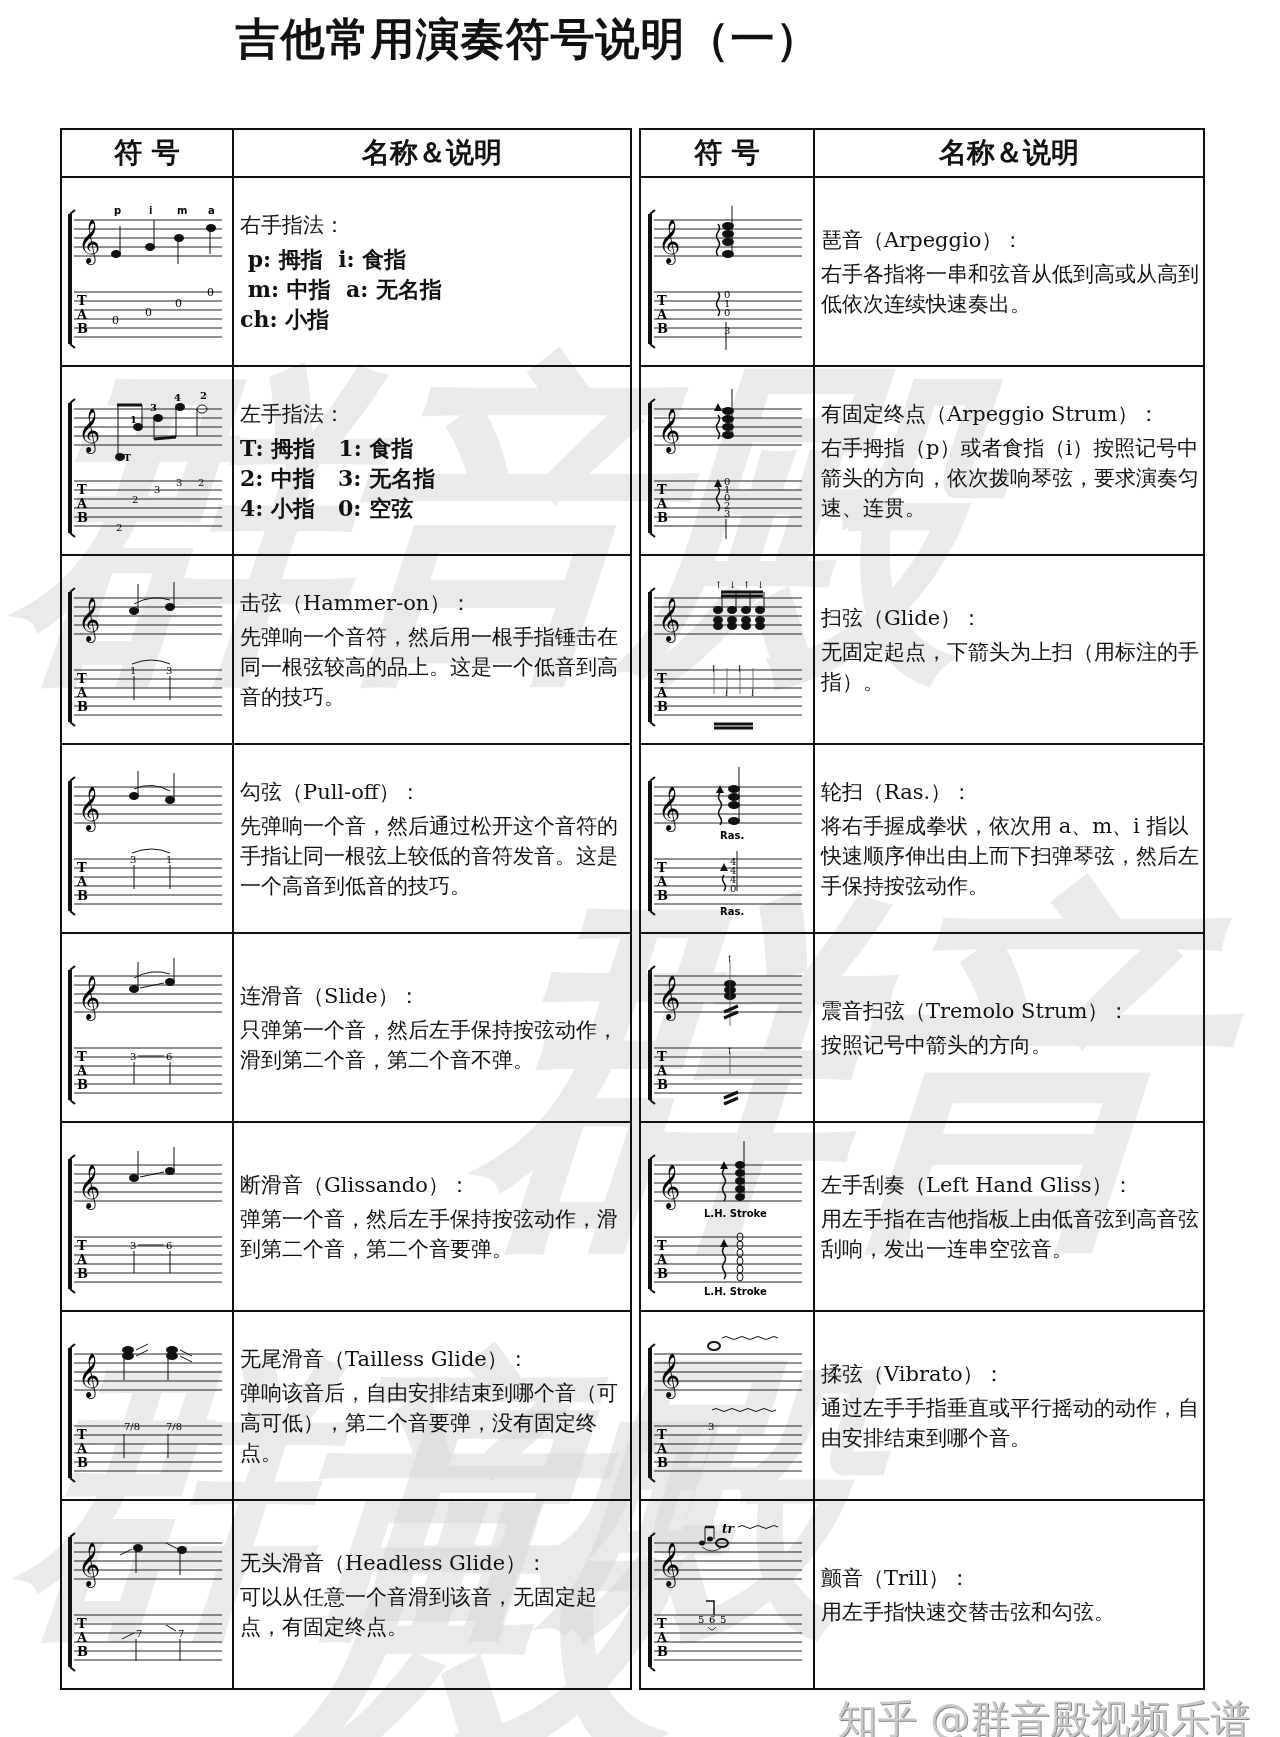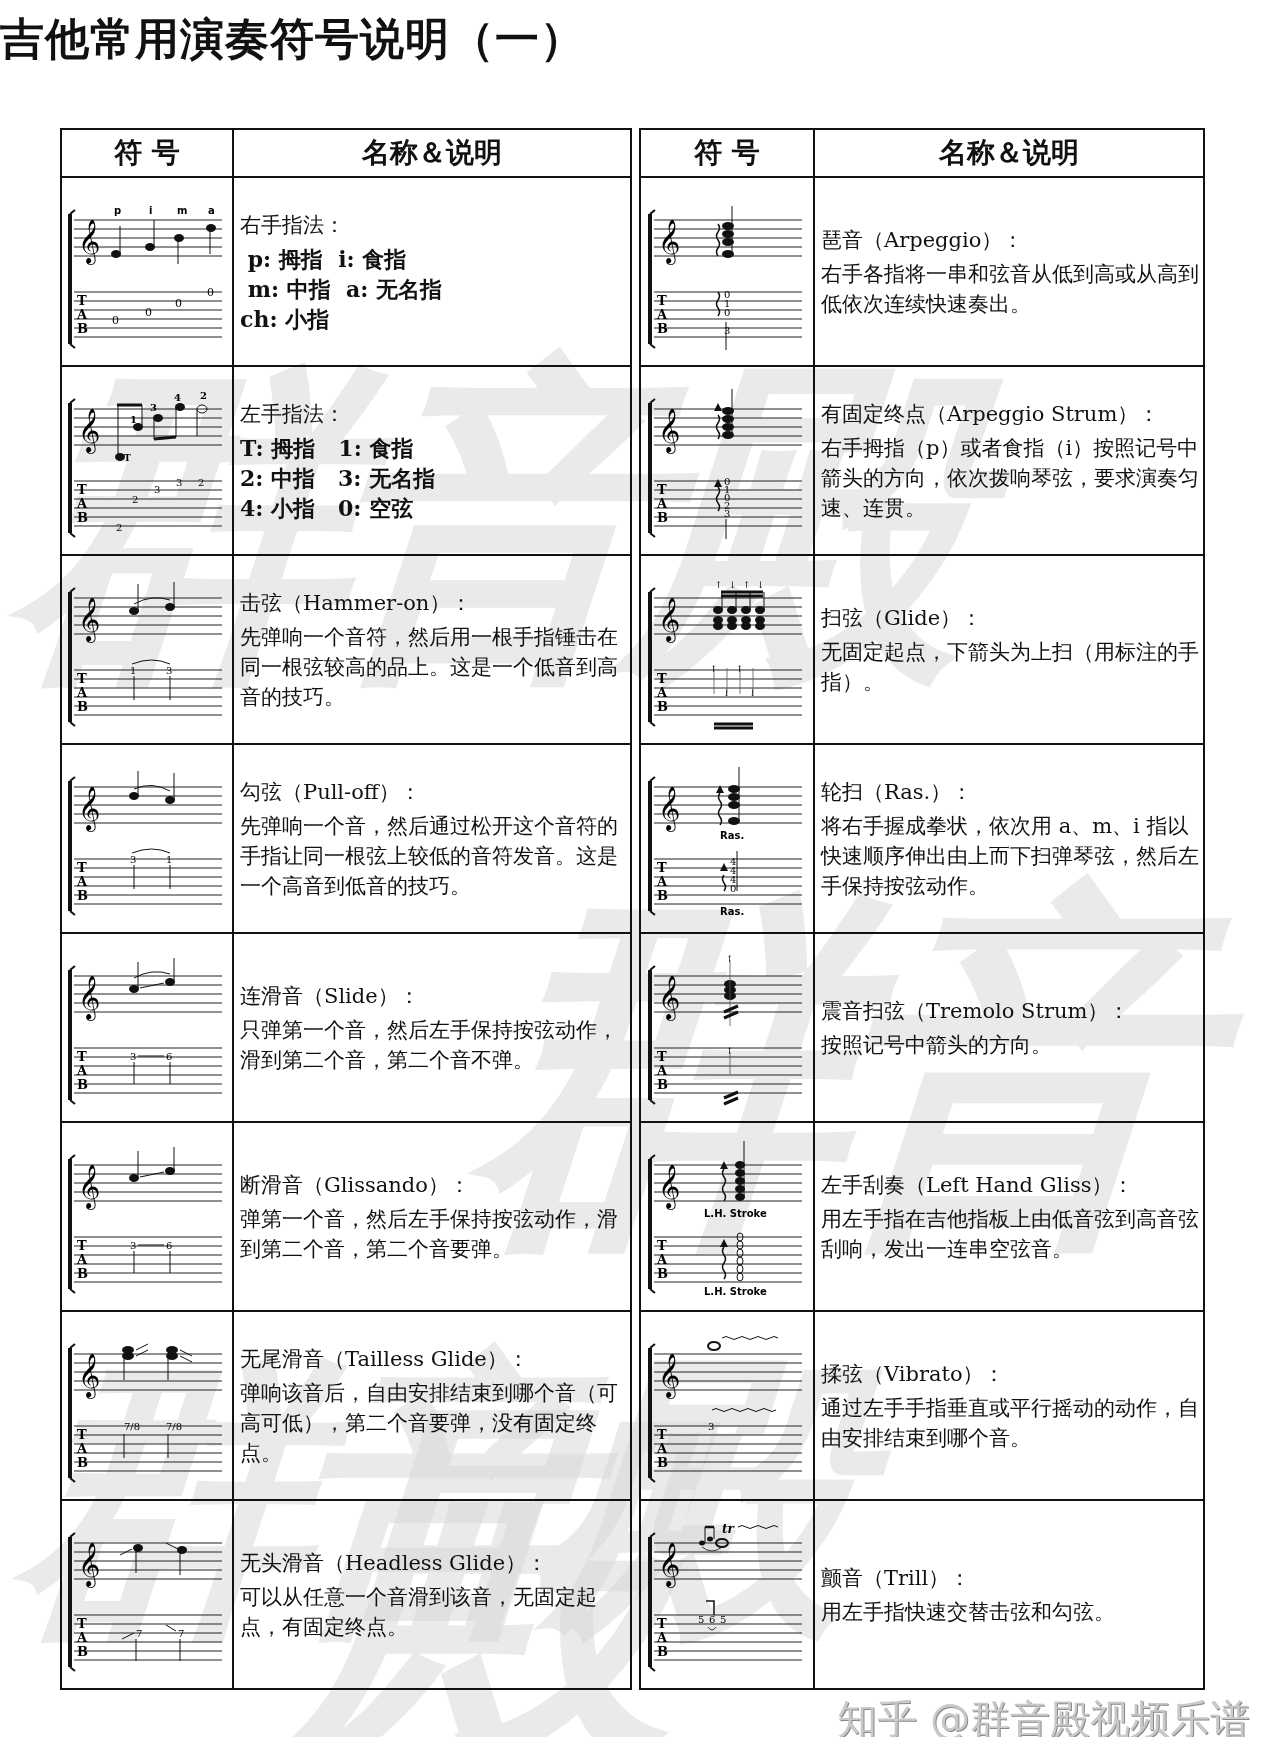--- a/index.html
+++ b/index.html
@@ -3,21 +3,21 @@
 <meta charset="utf-8">
 <style>
   html, body { margin: 0; padding: 0; background: #ffffff; }
   body { width: 1280px; height: 1737px; position: relative; overflow: hidden;
          font-family: "DejaVu Serif", "Liberation Serif", serif; color: #111; }
   .watermark { position: absolute; color: #d9d9d9; font-family: "DejaVu Sans", sans-serif;
                font-weight: bold; z-index: 0; user-select: none; }
   .wm1 { left: 40px; top: 300px; font-size: 340px; transform: skewX(-18deg); letter-spacing: -30px; opacity: .55; }
   .wm2 { left: 420px; top: 820px; font-size: 380px; transform: skewX(-18deg); letter-spacing: -30px; opacity: .55; }
   .wm3 { left: 40px; top: 1300px; font-size: 300px; transform: skewX(-18deg); letter-spacing: -30px; opacity: .55; }
-  .title { position: absolute; top: 10px; left: 0; width: 1056px; text-align: left;
+  .title { position: absolute; top: 10px; left: 0; width: 1056px; text-align: center;
            font-family: "DejaVu Sans", sans-serif; font-size: 44px; font-weight: bold; z-index: 2; letter-spacing: 1px; }
   table.sym { position: absolute; top: 128px; border-collapse: collapse; z-index: 2; background: transparent; }
   table.left { left: 60px; width: 572px; }
   table.right { left: 639px; width: 566px; }
   table.sym th, table.sym td { border: 2px solid #111; padding: 0; }
   table.sym th { height: 46px; font-family: "DejaVu Sans", sans-serif; font-size: 28px; font-weight: bold; }
   table.sym td { height: 187px; vertical-align: middle; }
   td.symcell { width: 170px; }
   table.right td.symcell { width: 172px; }
   td.desc { padding-left: 6px !important; padding-right: 4px !important; font-size: 21px; line-height: 30px; }

